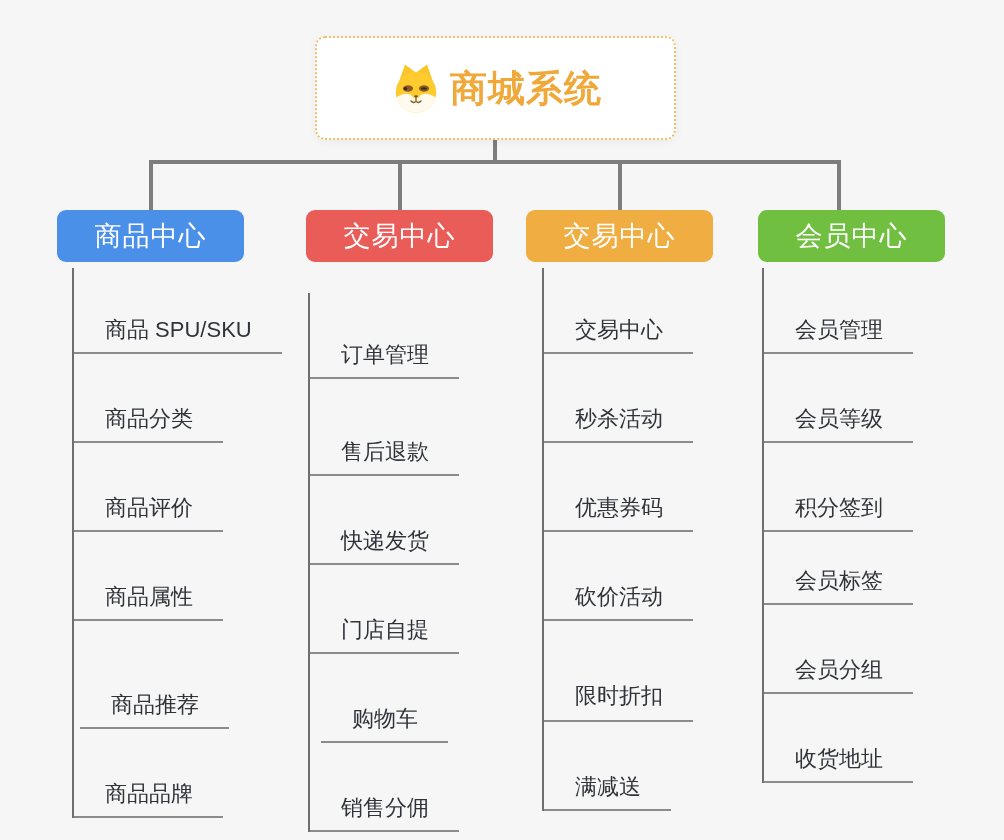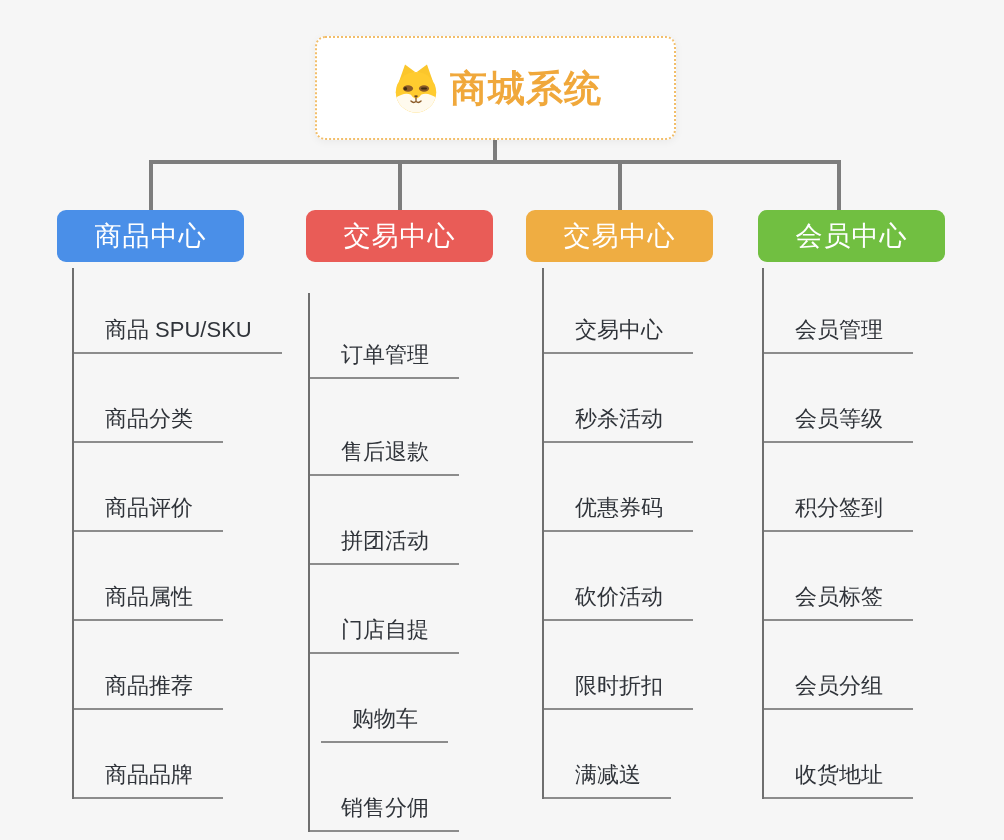--- a/index.html
+++ b/index.html
@@ -83,39 +83,39 @@
         </div>
         <div class="leaf-row" style="height: 89px;">
           <div class="leaf"><span>商品分类</span></div>
         </div>
         <div class="leaf-row" style="height: 89px;">
           <div class="leaf"><span>商品评价</span></div>
         </div>
         <div class="leaf-row" style="height: 89px;">
           <div class="leaf"><span>商品属性</span></div>
         </div>
-        <div class="leaf-row" style="height: 89px;">
+        <div class="leaf-row" style="height: 108px; padding-left: 6px;">
           <div class="leaf"><span>商品推荐</span></div>
         </div>
         <div class="leaf-row" style="height: 89px;">
           <div class="leaf"><span>商品品牌</span></div>
         </div>
       </div>
       <div class="branch" style="left: 306px; background: rgb(233, 92, 87);">
         <span class="branch-label">交易中心</span>
       </div>
       <div class="leaf-col" style="left: 308px; top: 268px; margin-top: 25px;">
         <div class="leaf-row" style="height: 86px;">
           <div class="leaf"><span>订单管理</span></div>
         </div>
         <div class="leaf-row" style="height: 97px;">
           <div class="leaf"><span>售后退款</span></div>
         </div>
         <div class="leaf-row" style="height: 89px;">
-          <div class="leaf"><span>拼团活动</span></div>
+          <div class="leaf"><span>快递发货</span></div>
         </div>
         <div class="leaf-row" style="height: 89px;">
           <div class="leaf"><span>门店自提</span></div>
         </div>
         <div class="leaf-row" style="height: 89px; justify-content: center;">
           <div class="leaf"><span>购物车</span></div>
         </div>
         <div class="leaf-row" style="height: 89px;">
           <div class="leaf"><span>销售分佣</span></div>
         </div>
@@ -129,41 +129,41 @@
         </div>
         <div class="leaf-row" style="height: 89px;">
           <div class="leaf"><span>秒杀活动</span></div>
         </div>
         <div class="leaf-row" style="height: 89px;">
           <div class="leaf"><span>优惠券码</span></div>
         </div>
         <div class="leaf-row" style="height: 89px;">
           <div class="leaf"><span>砍价活动</span></div>
         </div>
-        <div class="leaf-row" style="height: 89px;">
+        <div class="leaf-row" style="height: 101px; font-family: Liberation Mono, monospace;">
           <div class="leaf"><span>限时折扣</span></div>
         </div>
         <div class="leaf-row" style="height: 89px;">
           <div class="leaf"><span>满减送</span></div>
         </div>
       </div>
       <div class="branch" style="left: 758px; background: rgb(113, 191, 65);">
         <span class="branch-label">会员中心</span>
       </div>
       <div class="leaf-col" style="left: 762px; top: 268px;">
         <div class="leaf-row" style="height: 86px;">
           <div class="leaf"><span>会员管理</span></div>
         </div>
         <div class="leaf-row" style="height: 89px;">
           <div class="leaf"><span>会员等级</span></div>
         </div>
         <div class="leaf-row" style="height: 89px;">
           <div class="leaf"><span>积分签到</span></div>
         </div>
-        <div class="leaf-row" style="height: 89px;">
+        <div class="leaf-row" style="height: 65px; margin-top: 8px;">
           <div class="leaf"><span>会员标签</span></div>
         </div>
         <div class="leaf-row" style="height: 89px;">
           <div class="leaf"><span>会员分组</span></div>
         </div>
         <div class="leaf-row" style="height: 89px;">
           <div class="leaf"><span>收货地址</span></div>
         </div>
       </div>
     </div>

